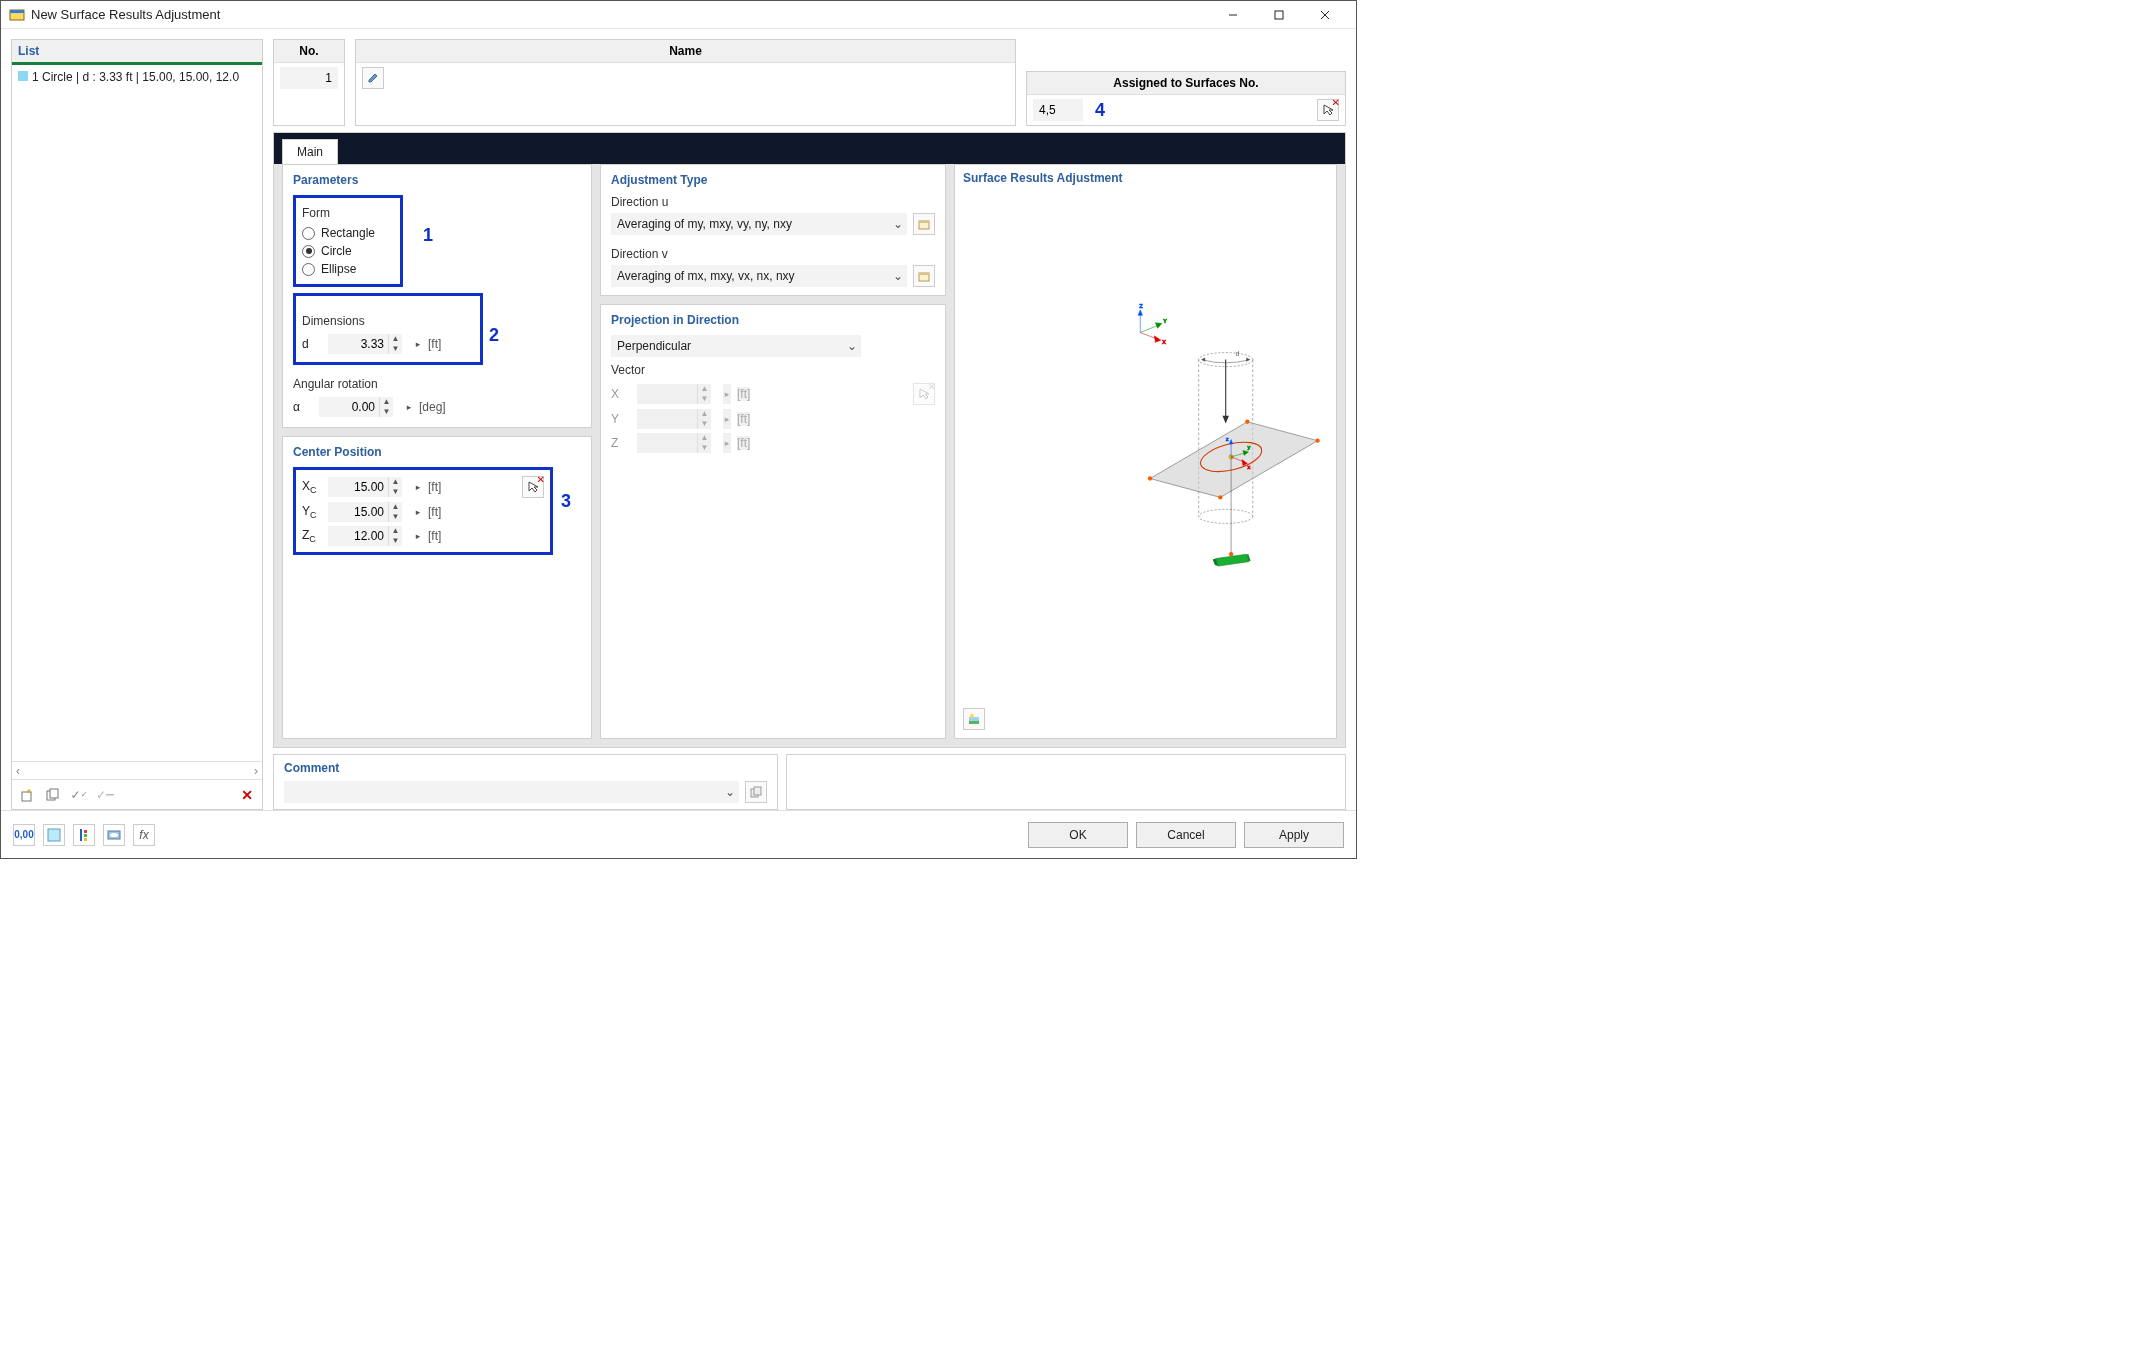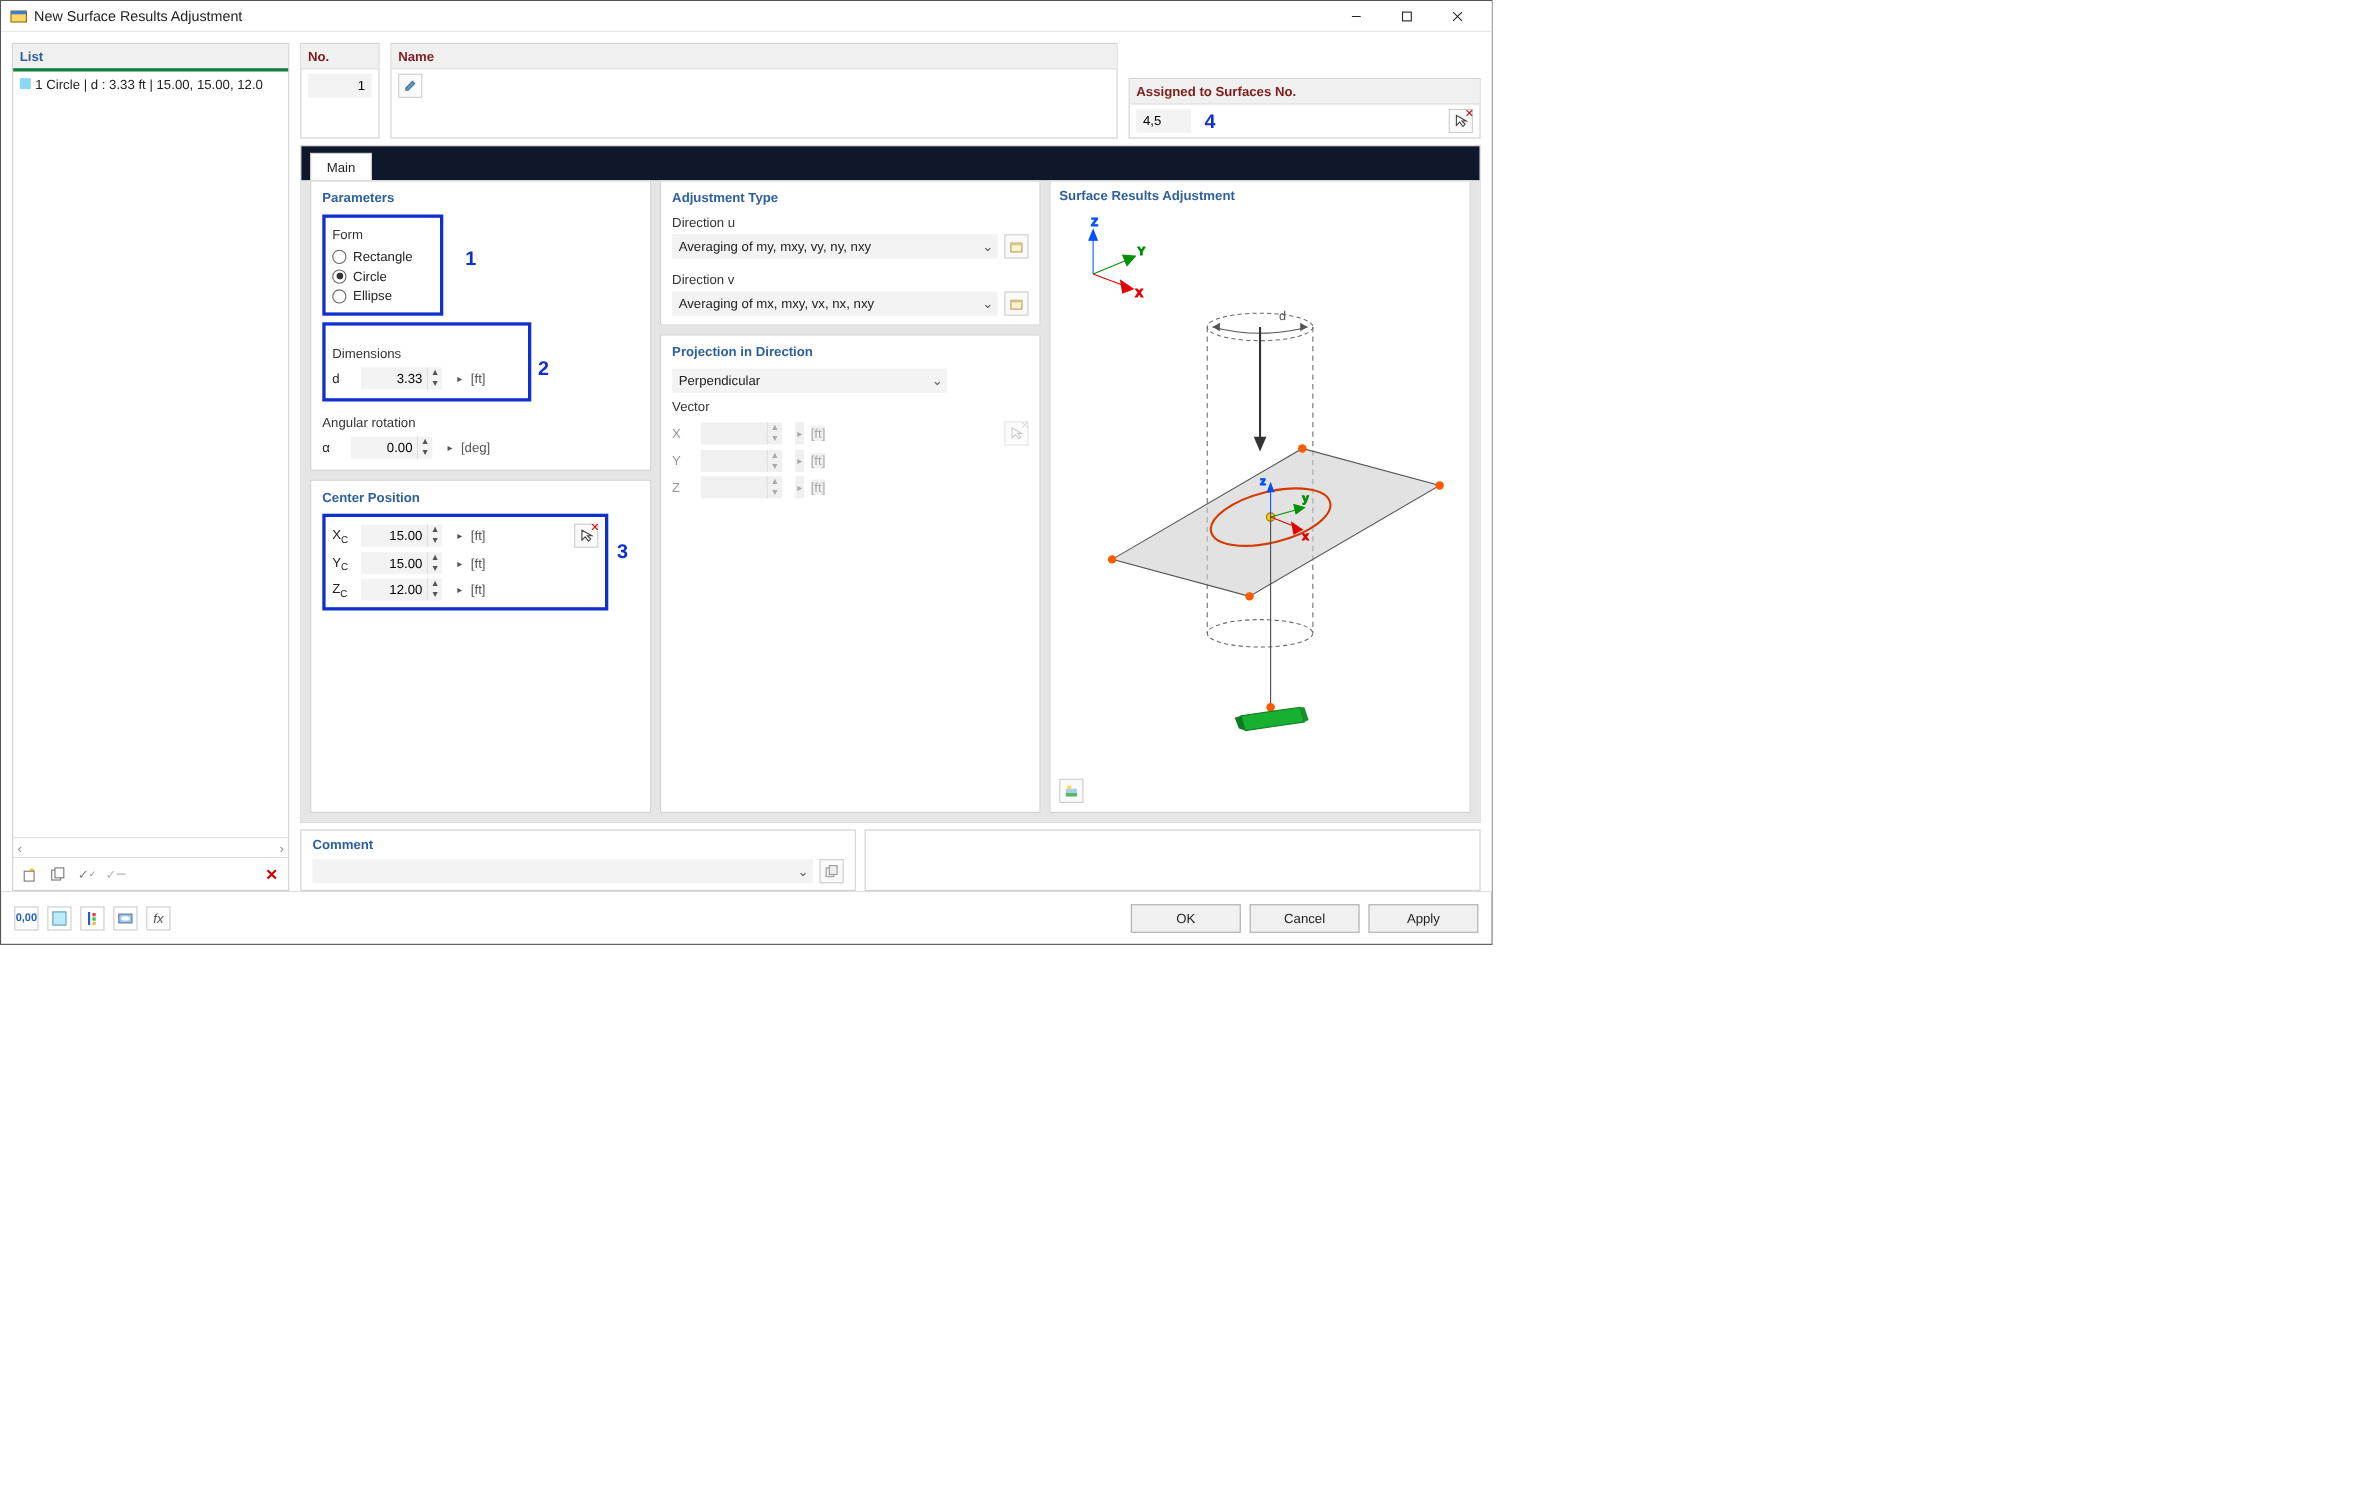--- a/index.html
+++ b/index.html
@@ -24,21 +24,21 @@
 .tb-spacer { flex:1; }
 .tb-btn.red { color:#d00000; font-weight:bold; font-size:14px; }
 
 .main-pane { flex:1; display:flex; flex-direction:column; gap:6px; }
 
 .header-row { display:flex; gap:10px; }
 .header-cell { border:1px solid #d0d0d0; display:flex; flex-direction:column; }
 .header-cell.no { width:72px; }
 .header-cell.name { flex:1; }
 .header-cell.assign { width:320px;margin-top:32px; }
-.hc-label { color:#7f1d1d; font-weight:600; padding:4px 6px; background:#f0f0f0; border-bottom:1px solid #e0e0e0; }
+.hc-label { color:#000000; font-weight:600; padding:4px 6px; background:#f0f0f0; border-bottom:1px solid #e0e0e0;text-align:center; }
 .hc-body { display:flex; align-items:center; padding:4px 6px; gap:6px; }
 input.flat { border:none; background:#f3f3f3; height:22px; padding:0 6px; width:100%; }
 input.flat.r { text-align:right; }
 .icon-sq { width:22px; height:22px; display:flex; align-items:center; justify-content:center; border:1px solid #ccc; background:#fafafa; cursor:pointer; font-size:12px; }
 .ann-blue { border:3px solid #1030cc; }
 .ann-label { color:#1030cc; font-size:18px; font-weight:600; }
 
 .tabs-block { border:1px solid #d0d0d0; flex:1; display:flex; flex-direction:column; position:relative; }
 .tabstrip { display:flex; align-items:flex-end; padding:6px 8px 0 8px; background:#0f172a; }
 .tab { padding:5px 14px; border:1px solid #d0d0d0; background:#fff; border-bottom:none; margin-right:2px; cursor:pointer; }
@@ -67,21 +67,21 @@
 .triangle { width:8px; height:20px; display:flex; align-items:center; justify-content:center; font-size:9px; color:#555; cursor:pointer; }
 .unit { color:#555; }
 
 .dd { display:flex; background:#f3f3f3; height:22px; align-items:center; position:relative; }
 .dd .dd-text { flex:1; padding:0 6px; white-space:nowrap; overflow:hidden; }
 .dd .dd-caret { width:18px; display:flex; align-items:center; justify-content:center; color:#555; cursor:pointer; }
 
 .disabled { color:#999; }
 .disabled input, .disabled .spin span, .disabled .triangle, .disabled .unit, .disabled .dd { color:#aaa; background:#f0f0f0; }
 
-.preview-panel { background:#fff; border:1px solid #d0d0d0; flex:1; padding:6px 8px; display:flex; flex-direction:column; position:relative; }
+.preview-panel { background:#fff; border:1px solid #d0d0d0; flex:1; padding:6px 8px; display:flex; flex-direction:row; position:relative; }
 .preview-title { color:#2e5f9e; font-weight:600; margin-bottom:4px; }
 .preview-canvas { flex:1; display:flex; align-items:stretch; justify-content:stretch; }
 
 .comment-row { display:flex; gap:8px; }
 .comment-panel { border:1px solid #d0d0d0; background:#fff; padding:6px 10px; }
 
 .footer { height:48px; border-top:1px solid #e0e0e0; display:flex; align-items:center; padding:0 12px; gap:8px; }
 .footer .fspacer { flex:1; }
 .dlg-btn { min-width:100px; height:26px; border:1px solid #adadad; background:#f0f0f0; cursor:pointer; display:flex; align-items:center; justify-content:center; }
 

